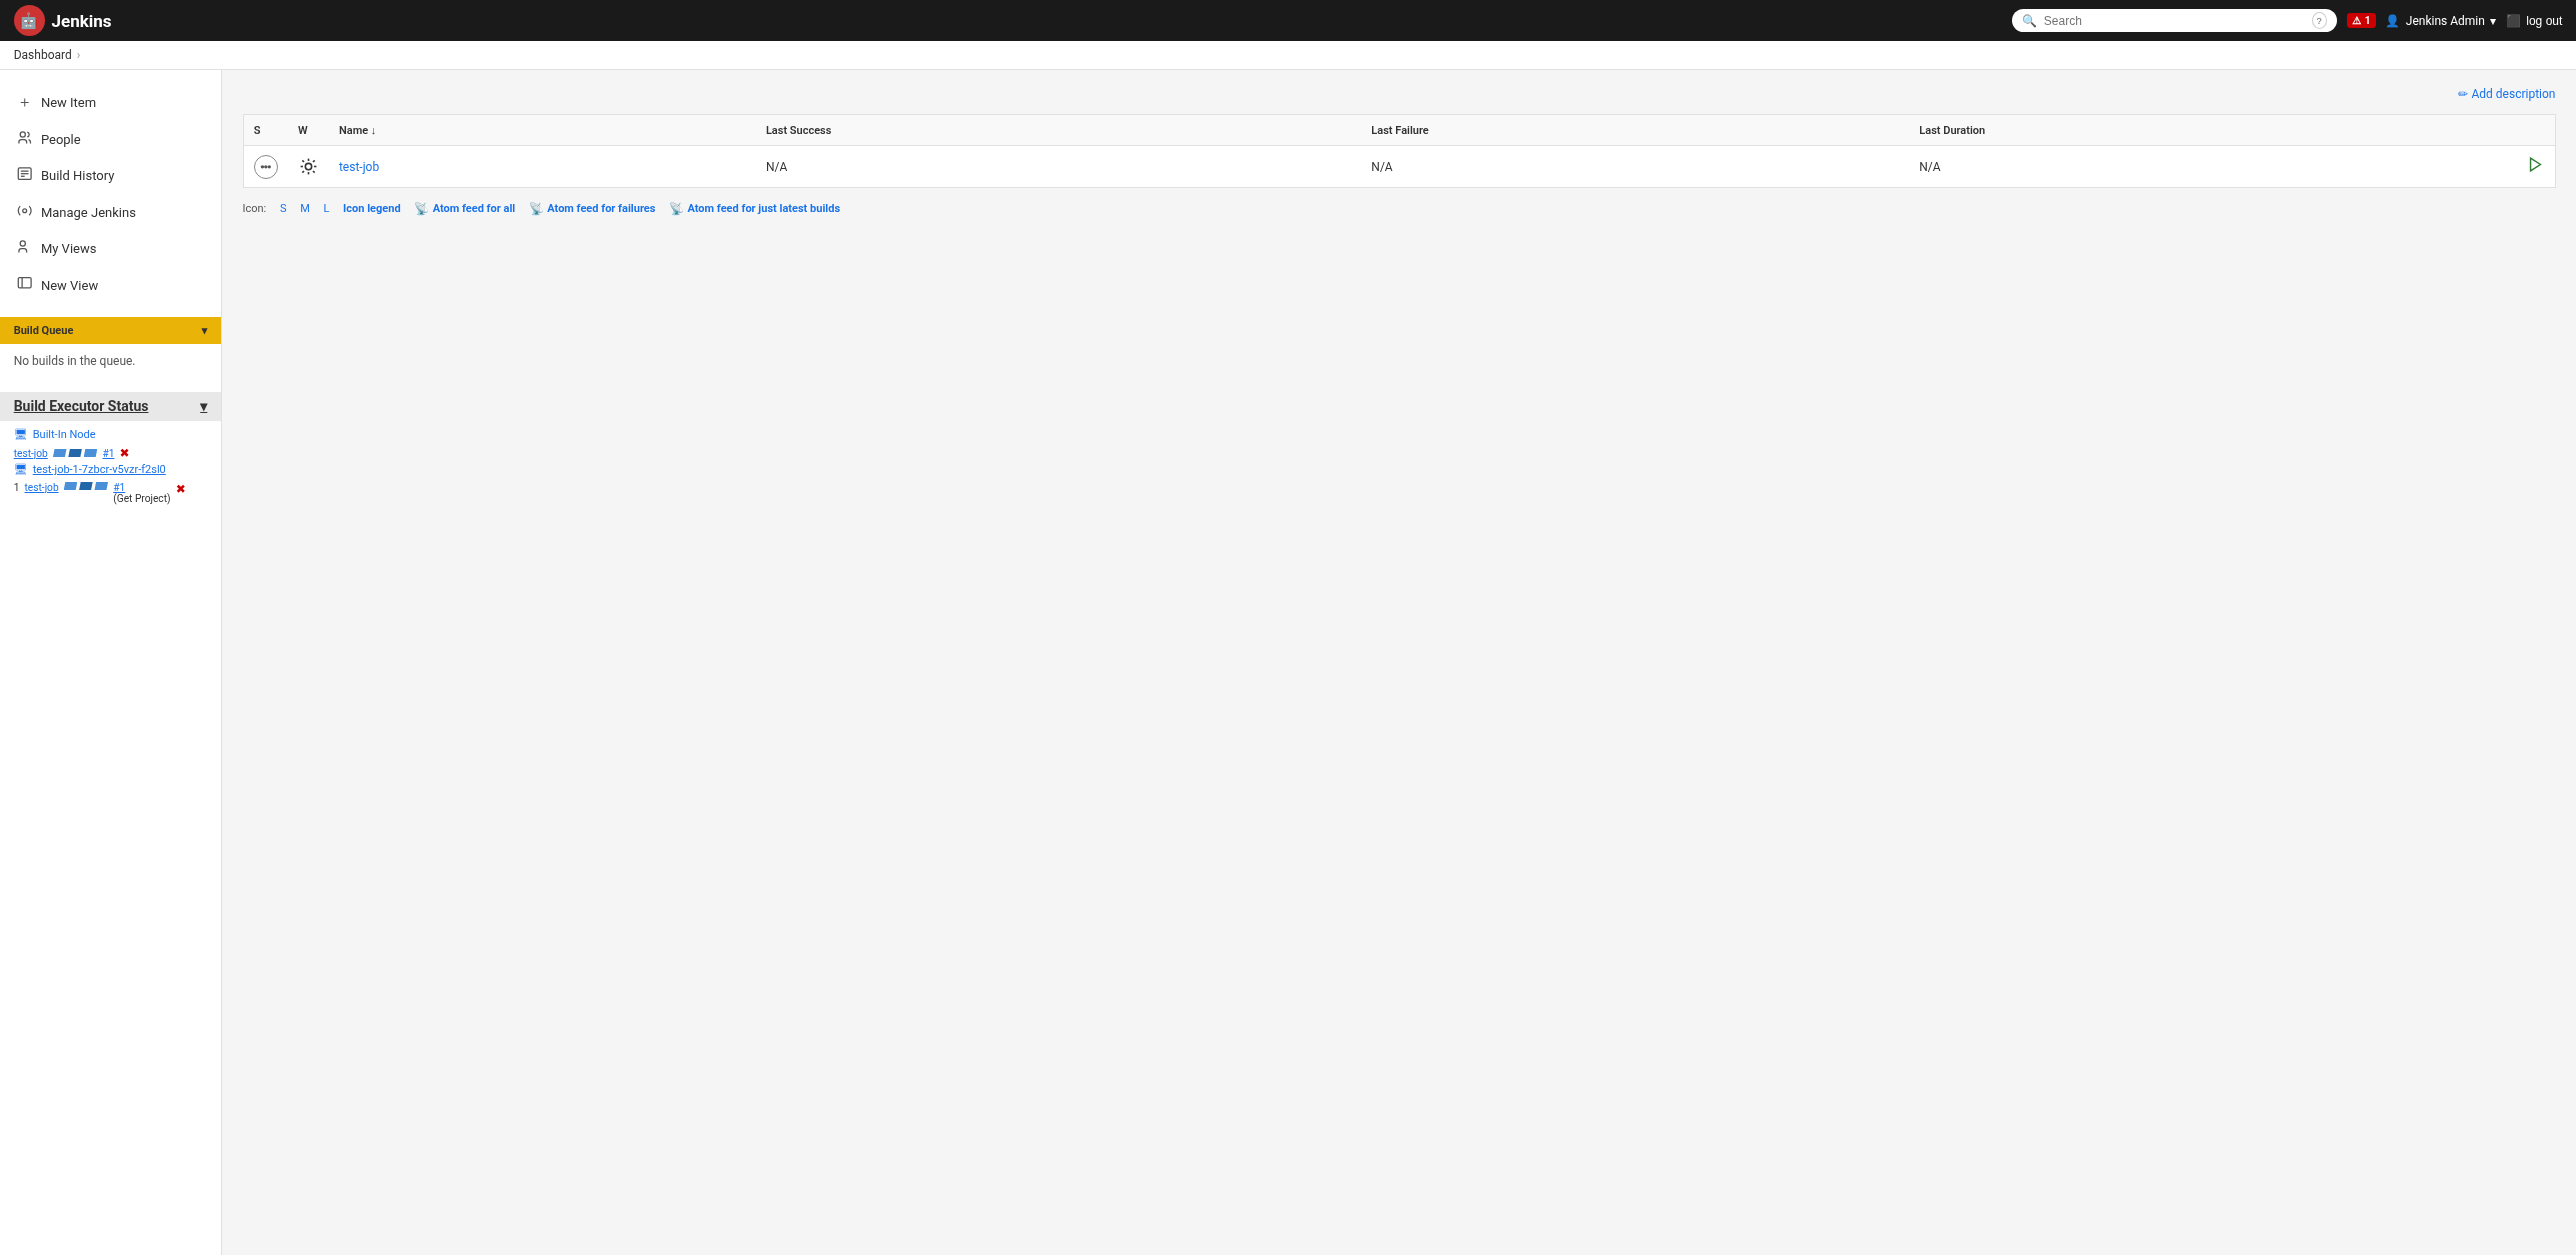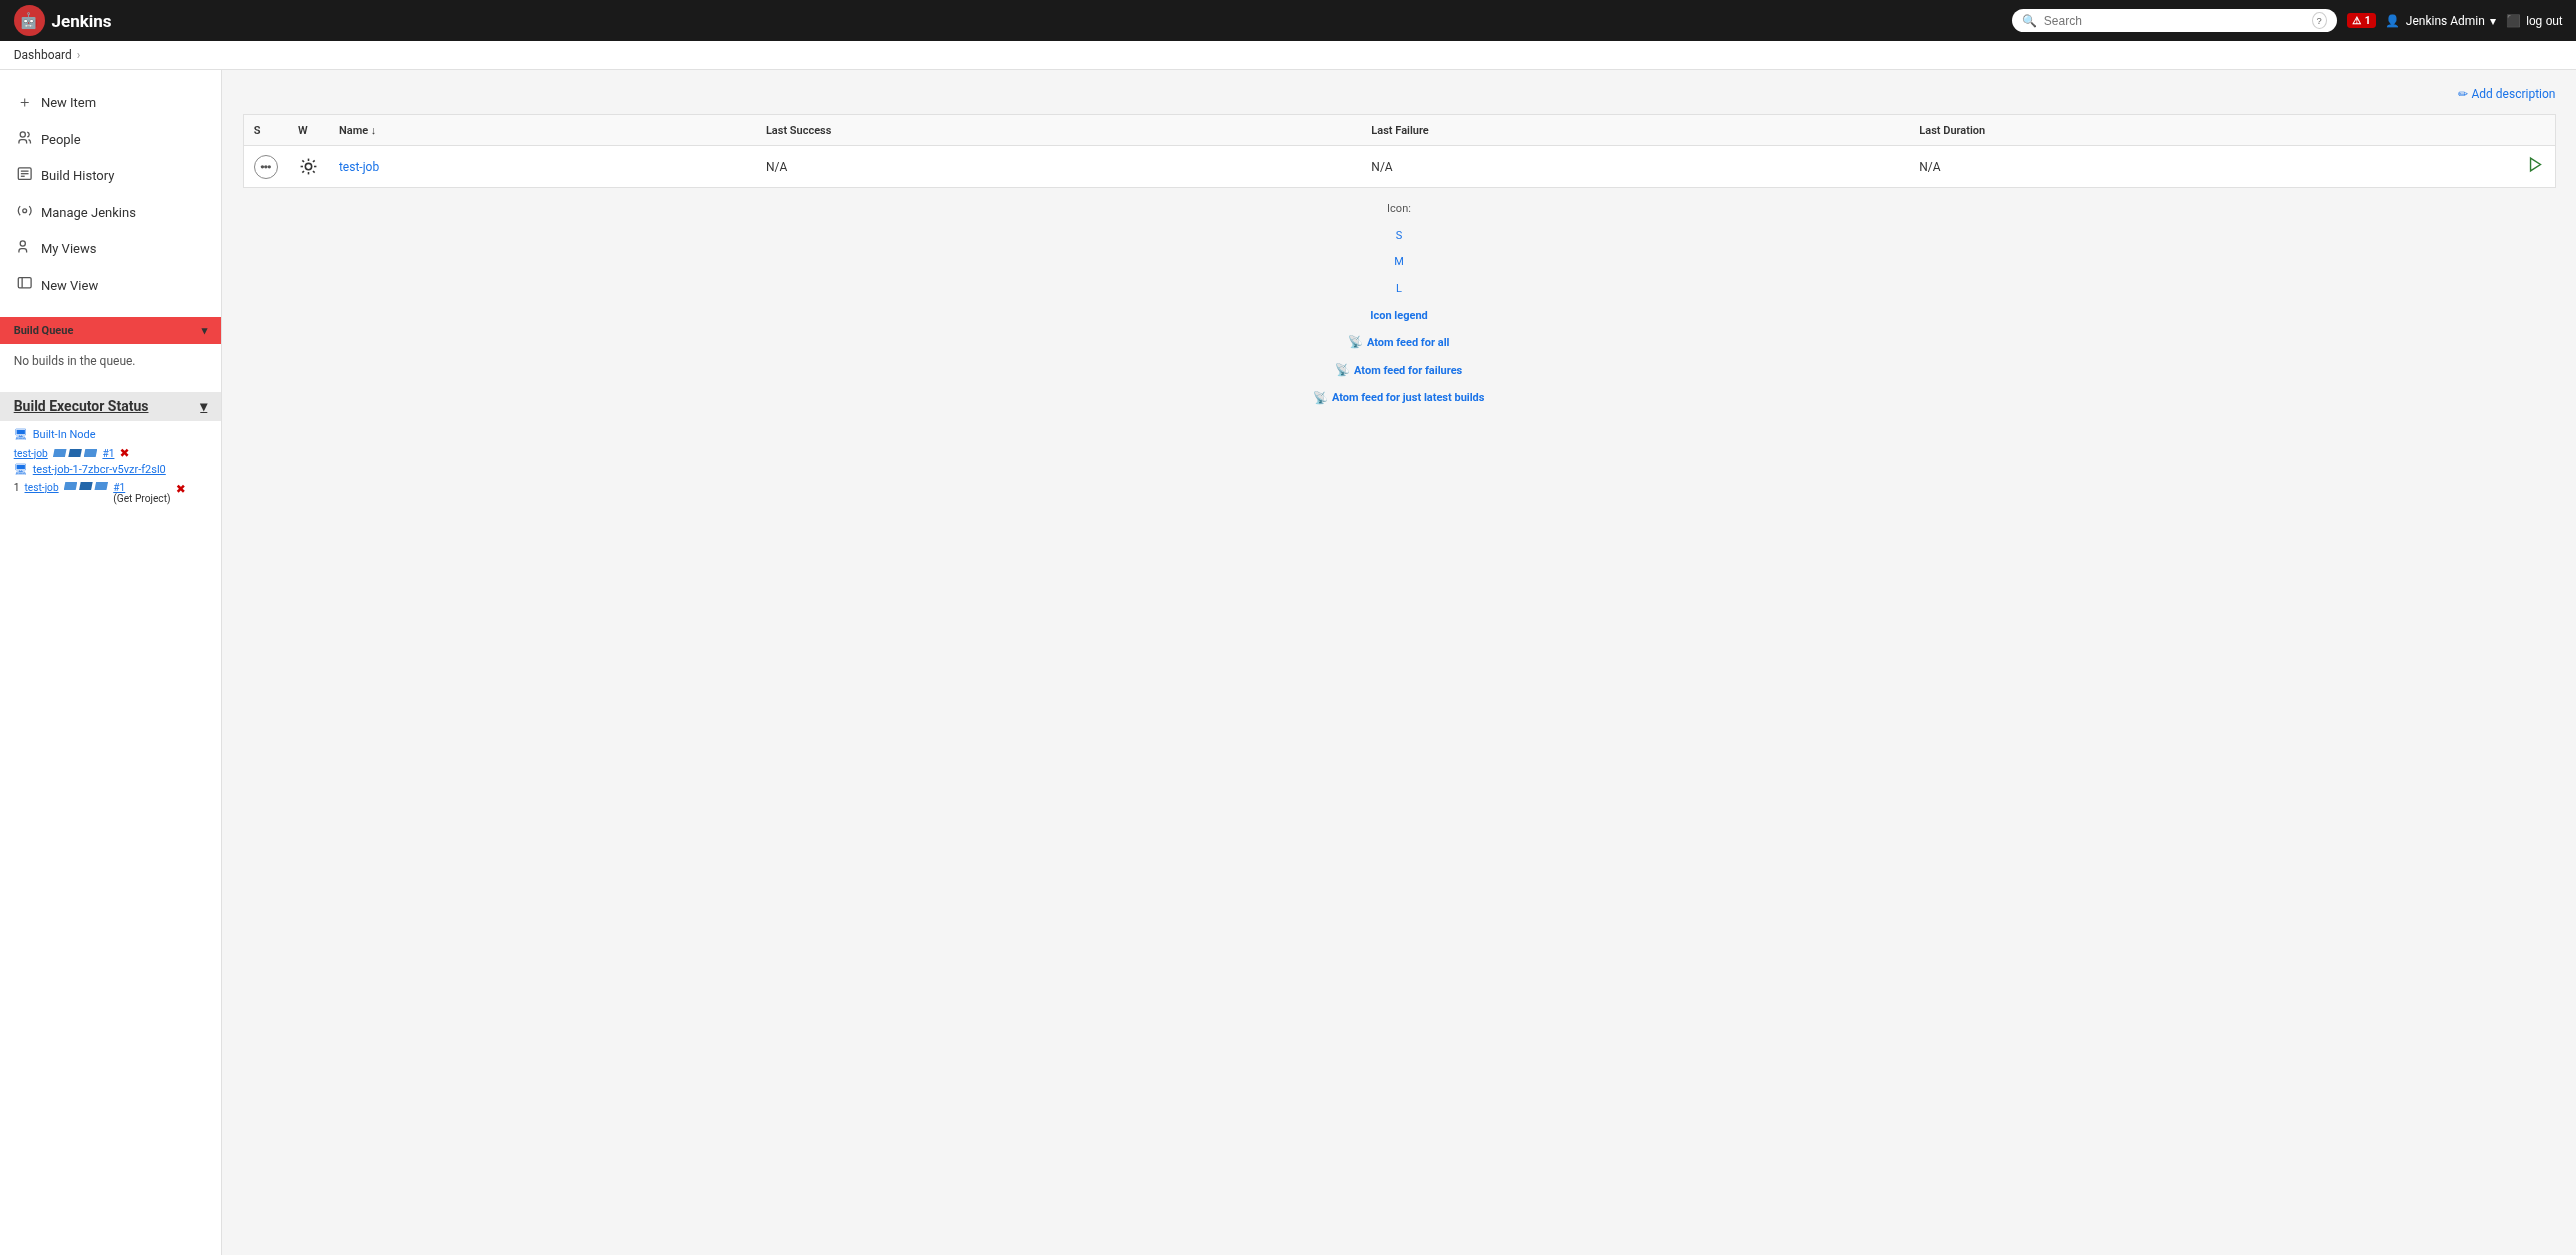--- a/index.html
+++ b/index.html
@@ -131,21 +131,21 @@
       cursor: pointer;
       color: #333;
       font-size: 13px;
     }
     .sidebar-icon { font-size: 15.4px; color: #555; }
 
     .sidebar-section {
       margin-top: 13.7px;
     }
     .sidebar-section-header {
-      background: #ef4444;
+      background: #eab308;
       padding: 6.8px 13.7px;
       font-size: 11px;
       font-weight: bold;
       display: flex;
       align-items: center;
       justify-content: space-between;
       cursor: pointer;
     }
     .build-queue-content {
       padding: 10.2px 13.7px;
@@ -315,21 +315,20 @@
     }
 
     
     .table-footer {
       display: flex;
       align-items: center;
       gap: 13.7px;
       font-size: 11px;
       color: #555;
       flex-wrap: wrap;
-      flex-direction: column;
     }
     .icon-size-btn {
       color: #1a73e8;
       cursor: pointer;
       text-decoration: none;
       font-size: 11px;
     }
     .footer-link {
       color: #1a73e8;
       text-decoration: none;

